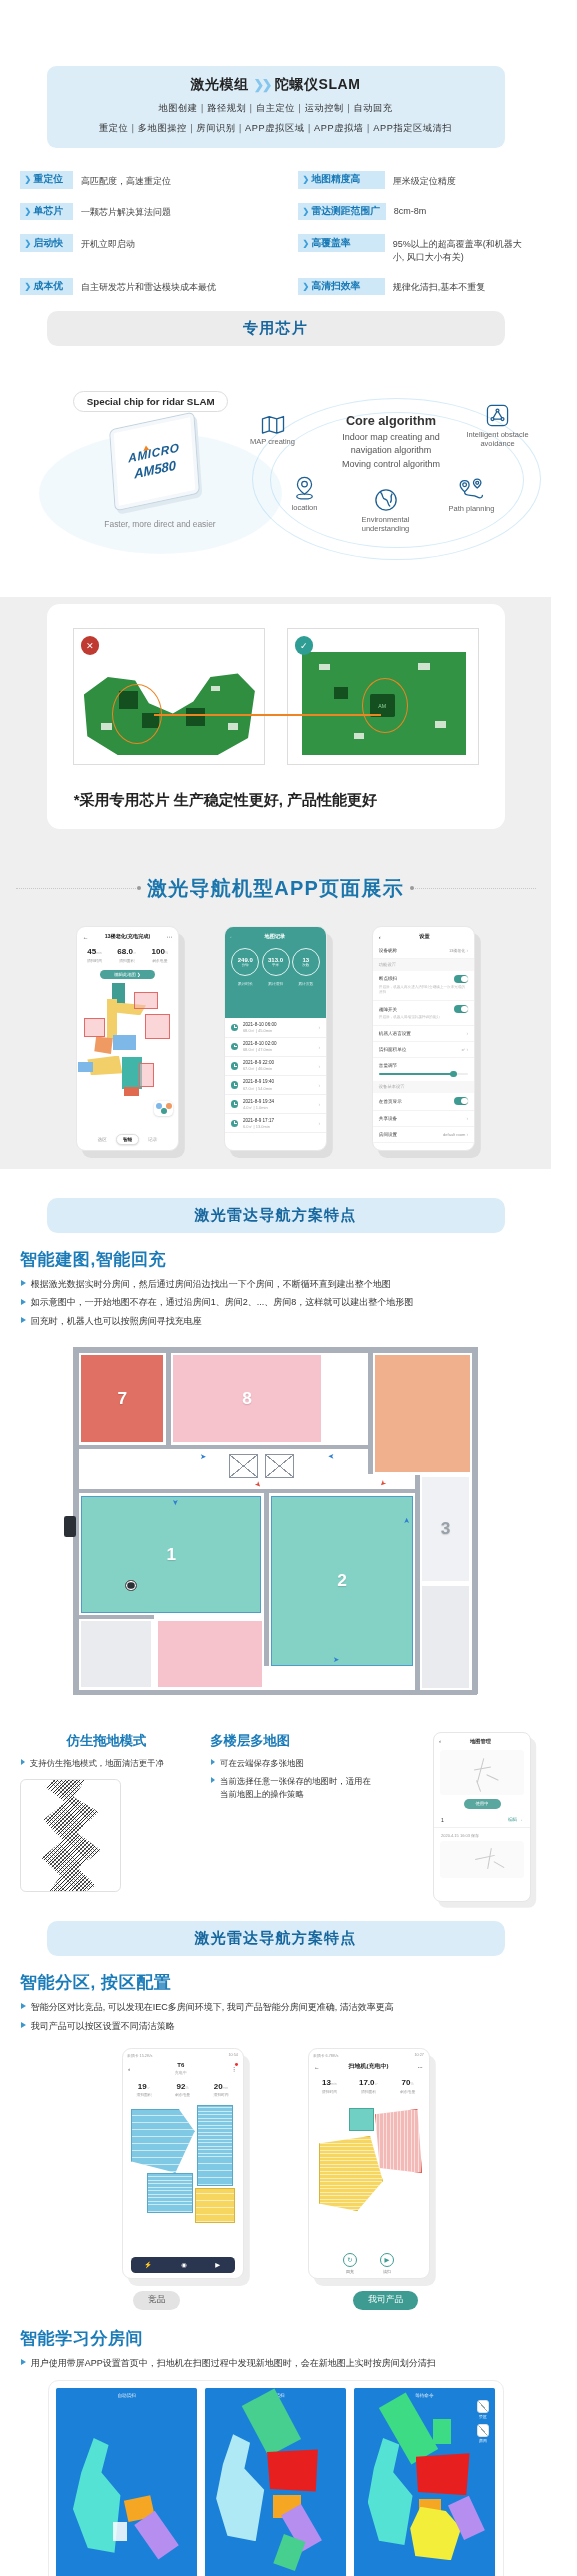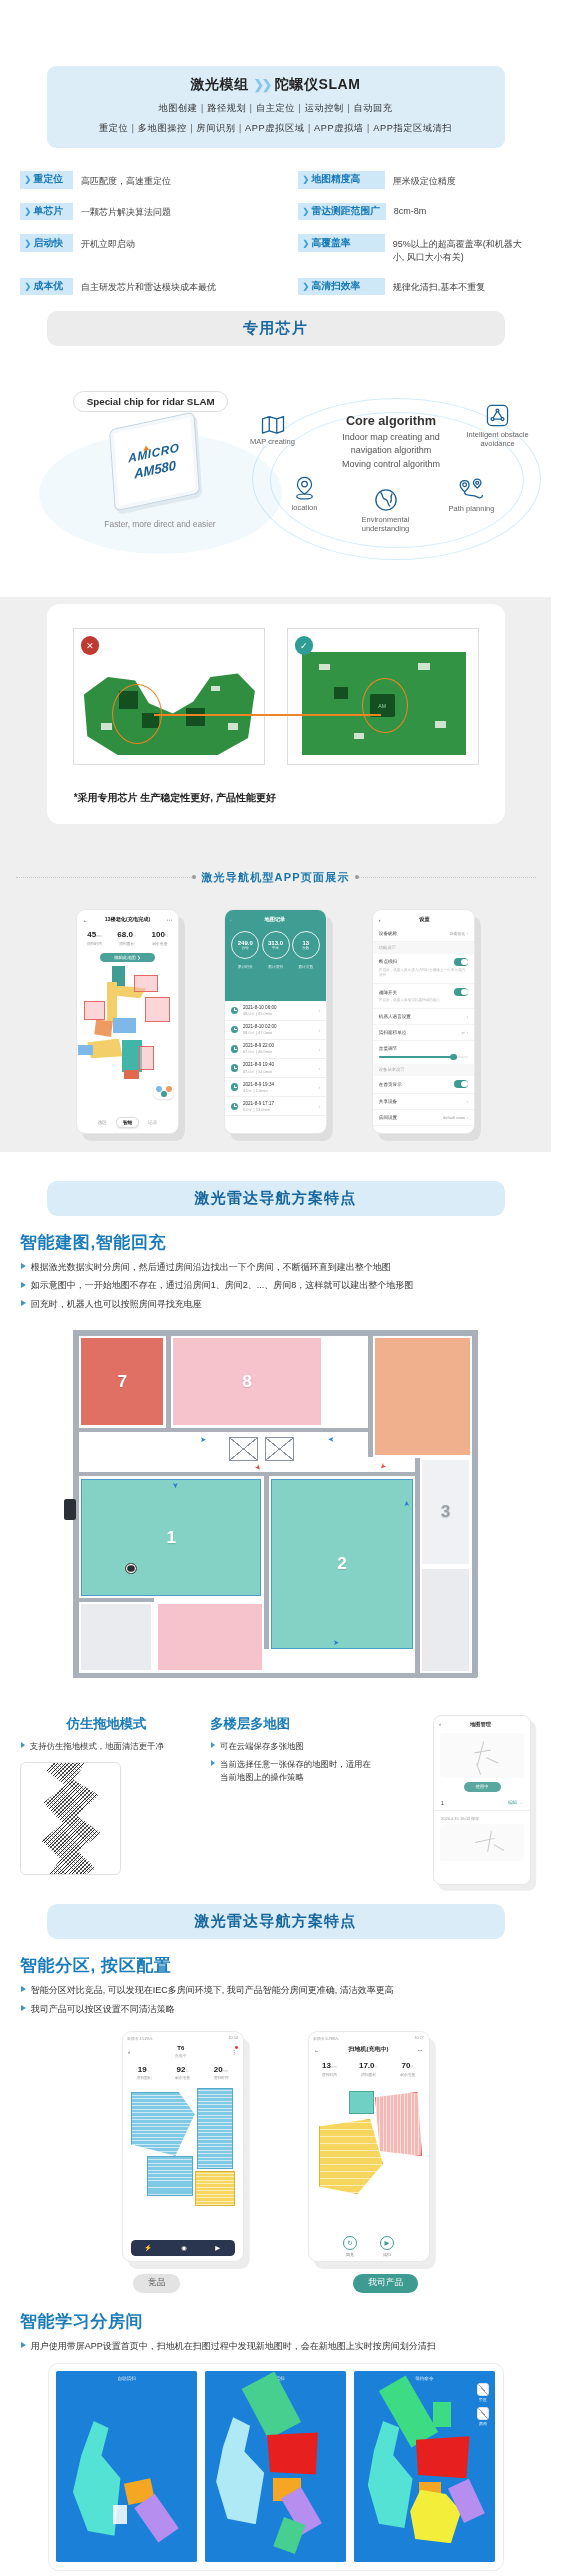--- a/index.html
+++ b/index.html
@@ -52,28 +52,28 @@
   .badge.teal { background:#2e9d94; }
   .pcb-left { position:absolute; left:10.4px; top:39px; width:171px; height:87px; background:#2f8e3f; clip-path:polygon(0 30%,14% 10%,30% 14%,38% 40%,52% 52%,64% 38%,74% 10%,90% 6%,100% 26%,96% 80%,78% 100%,20% 100%,2% 78%); }
   .pcb-right { position:absolute; left:14px; top:23px; width:164px; height:103px; background:#339344; }
   .comp { position:absolute; background:#14501f; }
   .comp.light { background:#cfe3cf; }
   .orange-ellipse { position:absolute; border:1.2px solid #ef8422; border-radius:50%; z-index:2; }
   .orange-line { position:absolute; height:1.2px; background:#ef8422; z-index:2; }
   .pcb-captions { display:flex; justify-content:space-between; margin-top:8px; }
   .pcb-cap { width:192px; text-align:center; font-size:9px; color:#333; }
   .brand-orange { color:#ef8422; font-weight:bold; }
-  .pcb-footnote { margin-top:25.4px; font-size:10px; font-weight:bold; color:#222; padding-left:1.2px; }
+  .pcb-footnote { margin-top:25.4px; font-size:15px; font-weight:bold; color:#222; padding-left:1.2px; }
 
   
   .app-title-row { width:520px; margin:46px auto 0; display:flex; align-items:center; gap:7px; }
   .dotline { flex:1; border-top:1.7px dotted #c8c8c8; position:relative; }
   .dotline .enddot { position:absolute; top:-2.9px; width:4px; height:4px; border-radius:50%; background:#9a9a9a; }
   .dotline.l .enddot { right:-1.2px; } .dotline.r .enddot { left:-1.2px; }
-  .app-title { font-size:11px; font-weight:bold; color:#1a75ad; letter-spacing:1.2px; }
+  .app-title { font-size:20px; font-weight:bold; color:#1a75ad; letter-spacing:1.2px; }
   .phones-row { display:flex; justify-content:center; gap:45px; margin-top:24px; }
   .phone { width:103px; height:225px; background:#fff; border:0.6px solid #e8e8e8; border-radius:9.2px; box-shadow:5.8px 7px 0 rgba(0,0,0,.07); overflow:hidden; position:relative; font-size:4.6px; }
   .p-hd { display:flex; align-items:center; justify-content:space-between; padding:5.8px 5.8px 2.3px; }
   .p-hd .ttl { font-weight:bold; font-size:5.2px; color:#222; }
   .p-hd .gly { color:#333; font-size:5.8px; }
   .p-stats { display:flex; justify-content:space-around; padding:4.6px 2.3px 3.5px; }
   .p-stat { text-align:center; }
   .p-stat .v { font-size:8px; font-weight:bold; color:#222; }
   .p-stat .u { font-size:3.5px; color:#bbb; }
   .p-stat .l { font-size:3.8px; color:#999; margin-top:1.7px; }

